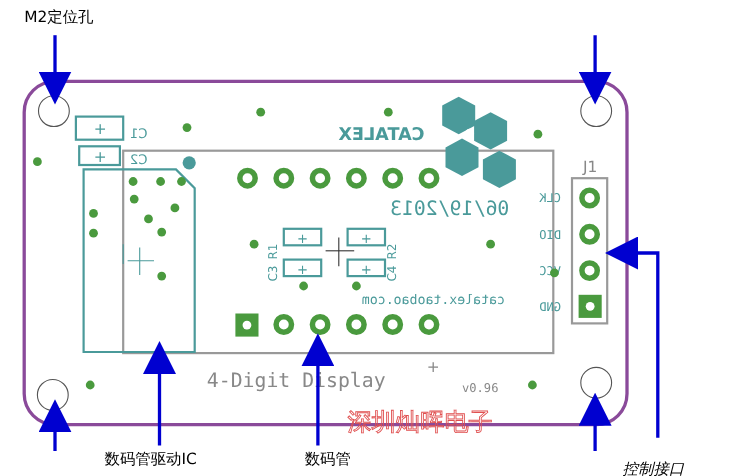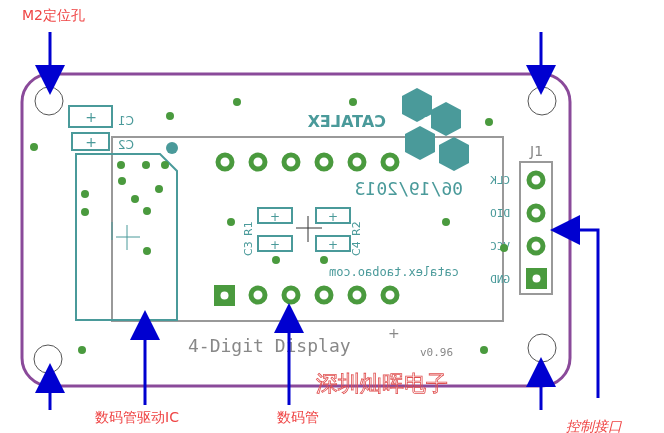--- a/index.html
+++ b/index.html
@@ -1,18 +1,18 @@
 <!DOCTYPE html>
 <html><head>
 <meta charset="utf-8">
 <style>
   html,body{margin:0;padding:0;background:#fff;}
   body{width:664px;height:433px;position:relative;overflow:hidden;font-family:"DejaVu Sans",sans-serif;}
   svg{position:absolute;left:0;top:0;}
-  .lbl{position:absolute;font-family:"DejaVu Sans",sans-serif;font-size:14px;color:#ef4444;white-space:nowrap;}
+  .lbl{position:absolute;font-family:"DejaVu Sans",sans-serif;font-size:14px;color:#000000;white-space:nowrap;}
 </style>
 </head>
 <body>
 
 <svg width="664" height="433" viewBox="0 0 664 433">
 
   <rect x="22" y="74" width="548" height="312" rx="28" ry="28" fill="none" stroke="#8a4a9a" stroke-width="3"></rect>
 
   <circle cx="49" cy="101" r="14" fill="none" stroke="#555" stroke-width="1"></circle>
   <circle cx="542" cy="101" r="14" fill="none" stroke="#555" stroke-width="1"></circle>

